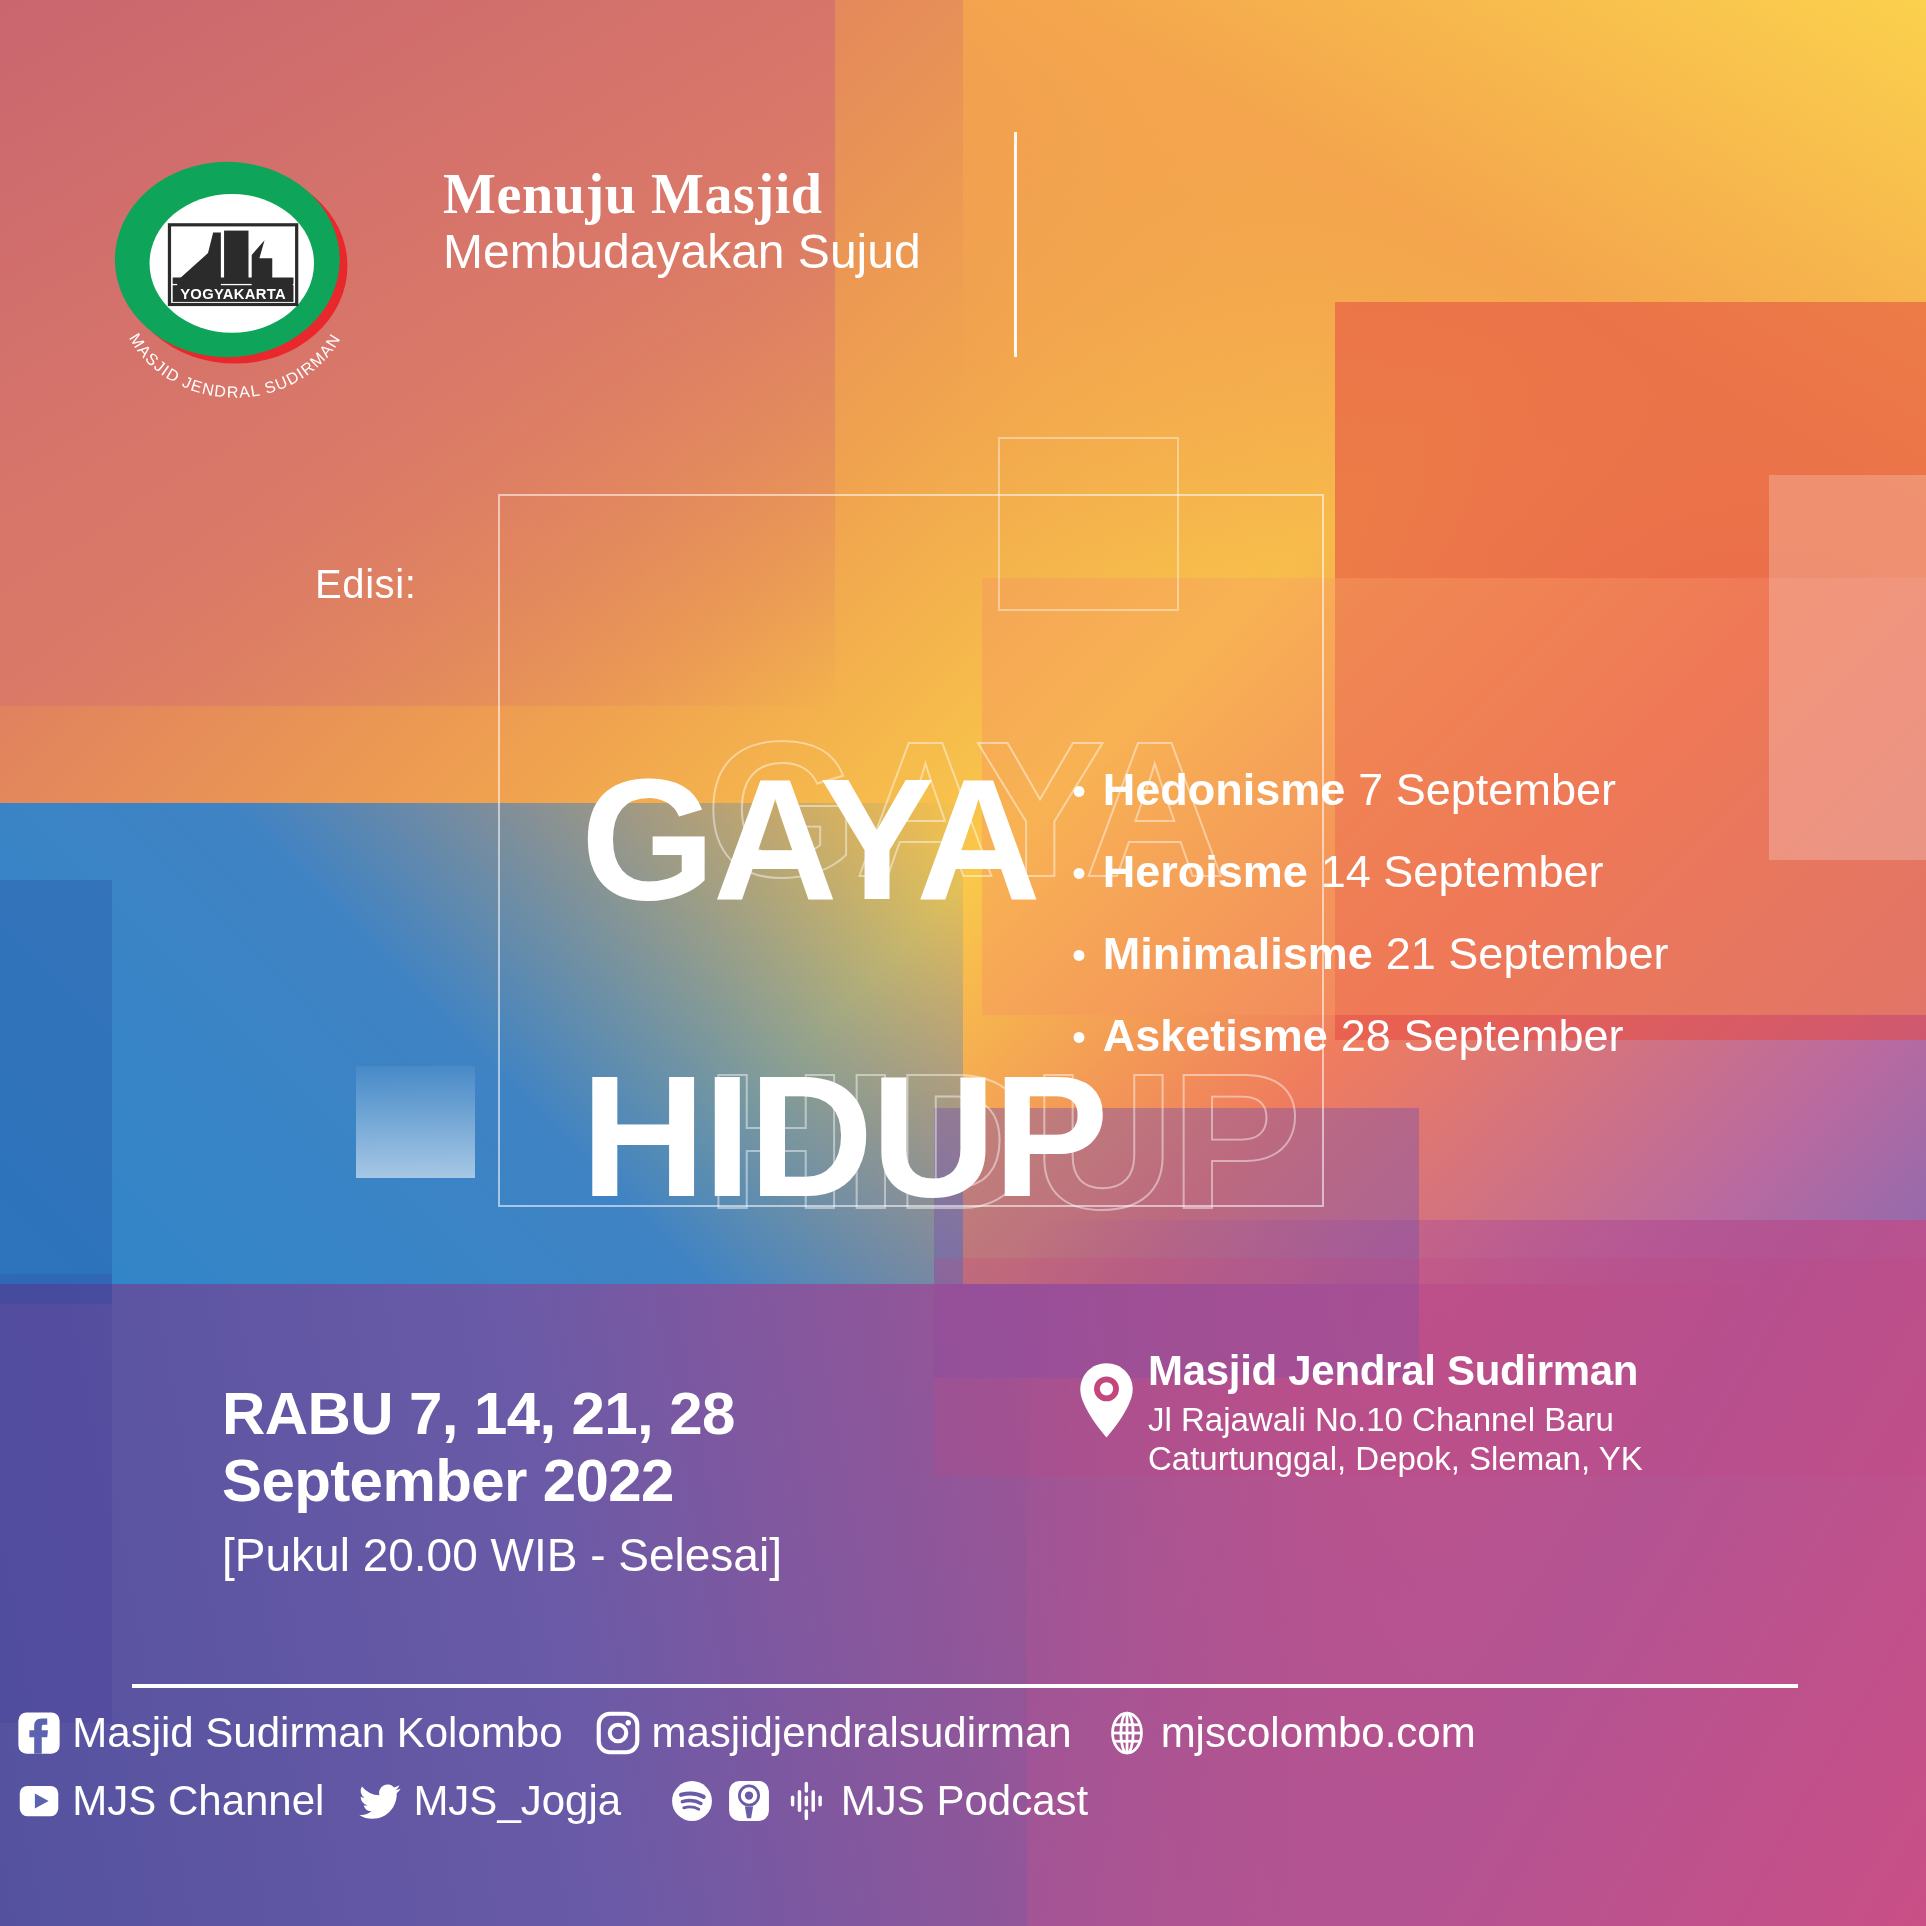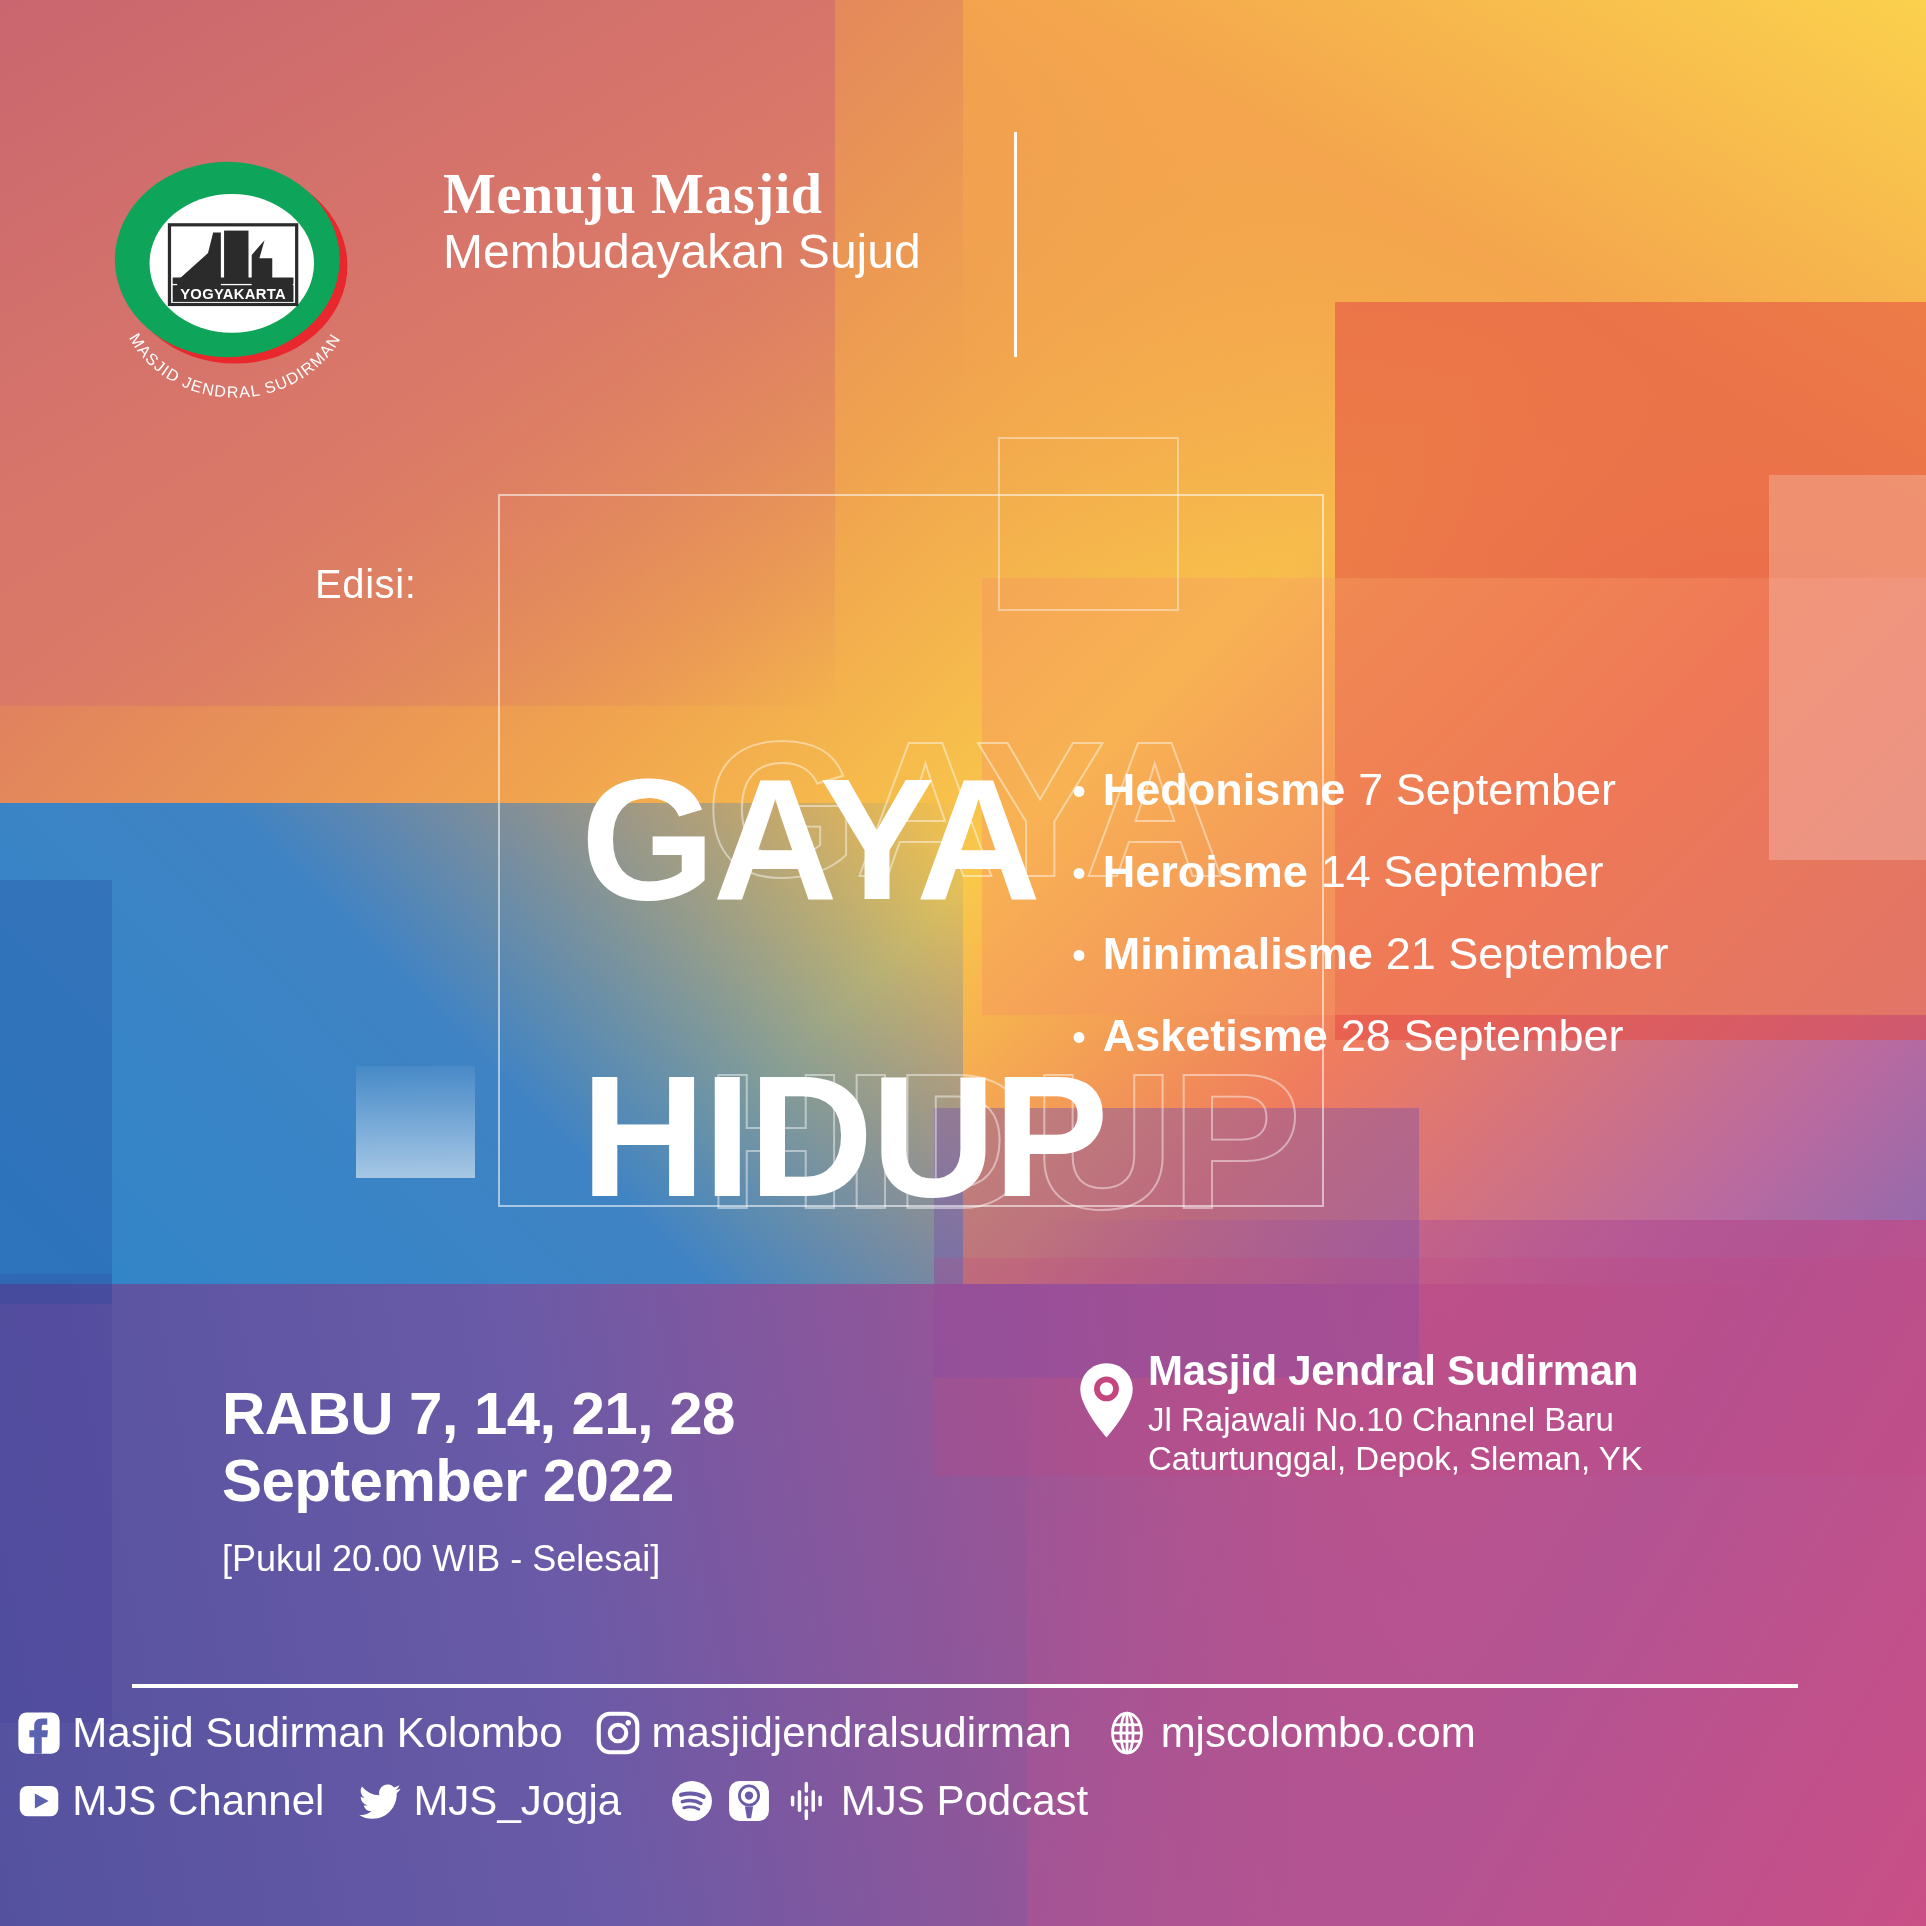--- a/index.html
+++ b/index.html
@@ -81,21 +81,21 @@
   .topics{position:absolute;left:1072px;top:764px;color:#fff;}
   .topic{display:flex;align-items:baseline;margin-bottom:30px;font-size:45px;}
   .topic .dot{font-size:40px;line-height:1;margin-right:16.7px;}
   .topic .name{font-weight:bold;margin-right:13px;}
   .topic .date{font-weight:400;}
 
   
   .dateblock{position:absolute;left:222px;top:1380px;color:#fff;}
   .dateblock .d1{font-size:60px;font-weight:bold;line-height:1.12;letter-spacing:-0.6px;}
   .dateblock .d2{font-size:60px;font-weight:bold;line-height:1.12;letter-spacing:-0.6px;}
-  .dateblock .d3{font-size:36px;font-weight:400;margin-top:24px;}
+  .dateblock .d3{font-size:46px;font-weight:400;margin-top:14px;}
 
   
   .venue{position:absolute;left:1079px;top:1348px;color:#fff;display:flex;}
   .pin{width:55px;height:77px;flex:0 0 auto;margin-right:14px;margin-top:14px;}
   .venue .v1{font-size:42px;font-weight:bold;line-height:1.1;letter-spacing:-0.3px;}
   .venue .v2{font-size:33px;font-weight:400;line-height:1.18;margin-top:6.4px;}
   .venue .v3{font-size:33px;font-weight:400;line-height:1.18;}
   .prokes{margin-top:15.4px;background:rgba(95,40,95,.62);display:inline-block;
     padding:10.3px 45px;font-size:42px;font-weight:bold;letter-spacing:1.3px;}
 

